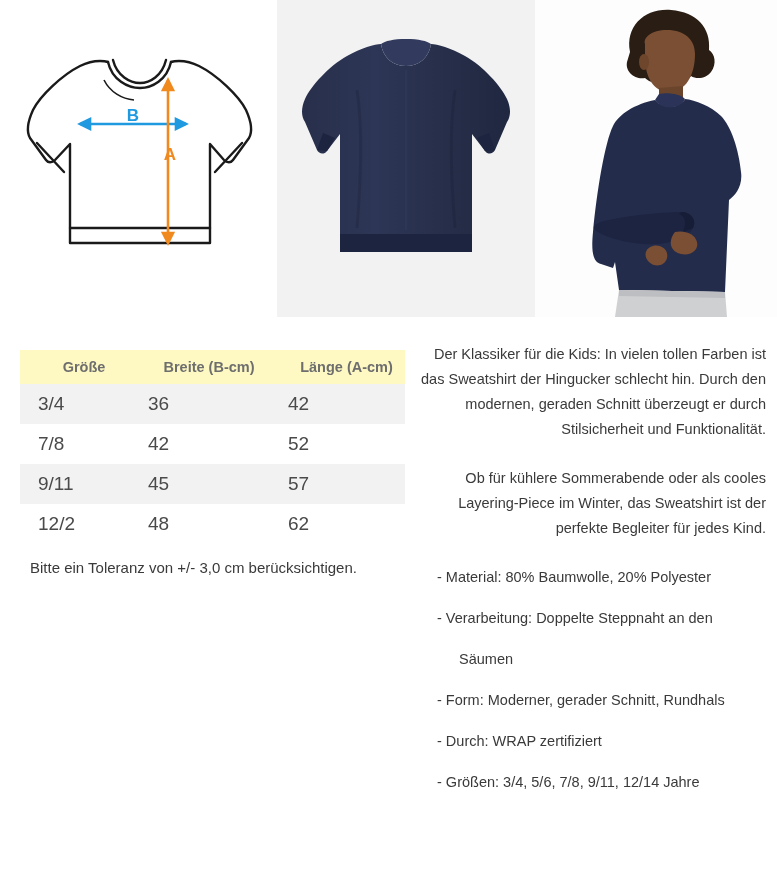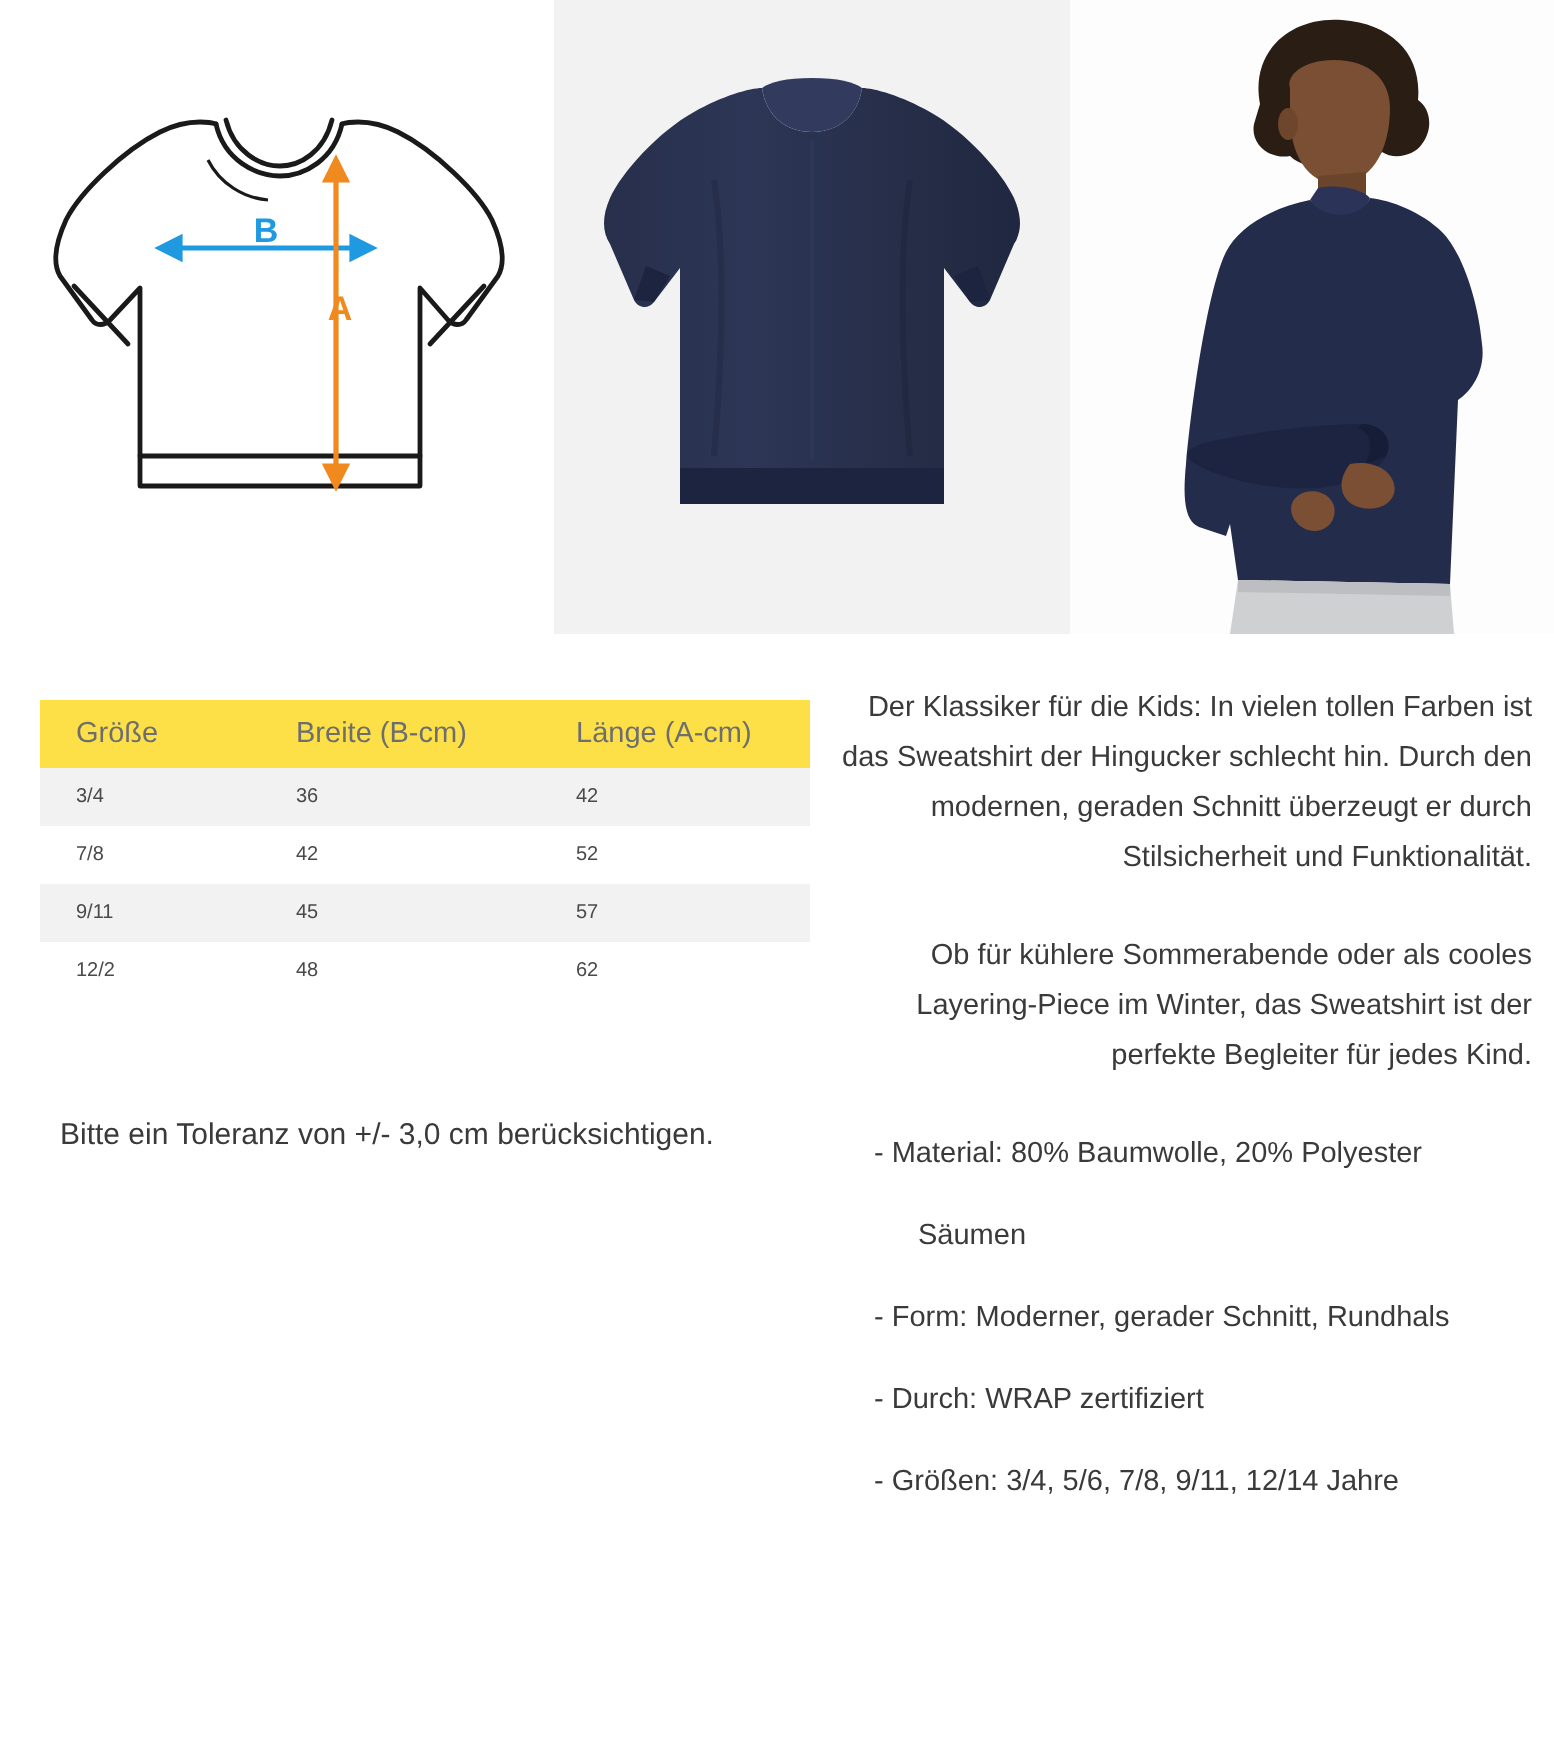--- a/index.html
+++ b/index.html
@@ -55,30 +55,30 @@
   
   .size-table {
     position: absolute;
     left: 20px;
     top: 33px;
     width: 385px;
     border-collapse: collapse;
     font-size: 14.5px;
   }
   .size-table th {
-    text-align: left;
-    font-weight: normal;
+    text-align: center;
+    font-weight: bold;
     color: #6e6e6e;
     padding: 9px 0 9px 18px;
-    background: #fde047;
+    background: #fef9c3;
   }
   .size-table td {
     padding: 9px 0 9px 18px;
     color: #4a4a4a;
-    font-size: 10px;
+    font-size: 19px;
   }
   .size-table tbody tr:nth-child(odd) td { background: #f2f2f2; }
   .size-table tbody tr:nth-child(even) td { background: #ffffff; }
   .col-size  { width: 110px; }
   .col-width { width: 140px; }
   .col-len   { width: 135px; }
 
   .tolerance {
     position: absolute;
     left: 30px;
@@ -267,20 +267,21 @@
       </tbody>
     </table>
 
     <div class="tolerance">Bitte ein Toleranz von +/- 3,0 cm berücksichtigen.</div>
 
     <div class="desc">
       <p>Der Klassiker für die Kids: In vielen tollen Farben ist das Sweatshirt der Hingucker schlecht hin. Durch den modernen, geraden Schnitt überzeugt er durch Stilsicherheit und Funktionalität.</p>
       <p>Ob für kühlere Sommerabende oder als cooles Layering-Piece im Winter, das Sweatshirt ist der perfekte Begleiter für jedes Kind.</p>
       <ul class="spec-list">
         <li>- Material: 80% Baumwolle, 20% Polyester</li>
+        <li>- Verarbeitung: Doppelte Steppnaht an den</li>
         <li class="spec-indent">Säumen</li>
         <li>- Form: Moderner, gerader Schnitt, Rundhals</li>
         <li>- Durch: WRAP zertifiziert</li>
         <li>- Größen: 3/4, 5/6, 7/8, 9/11, 12/14 Jahre</li>
       </ul>
     </div>
 
   </div>
 </div>
 

